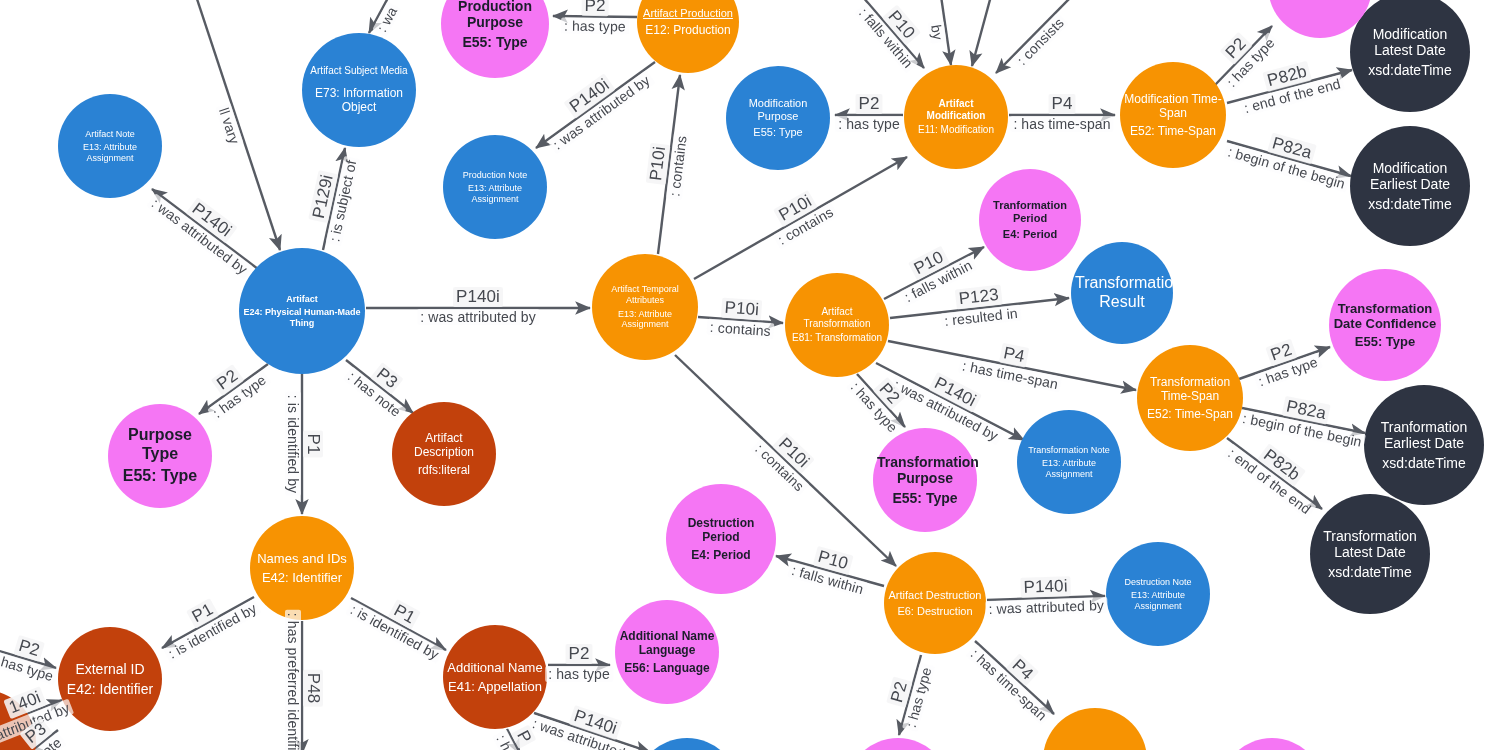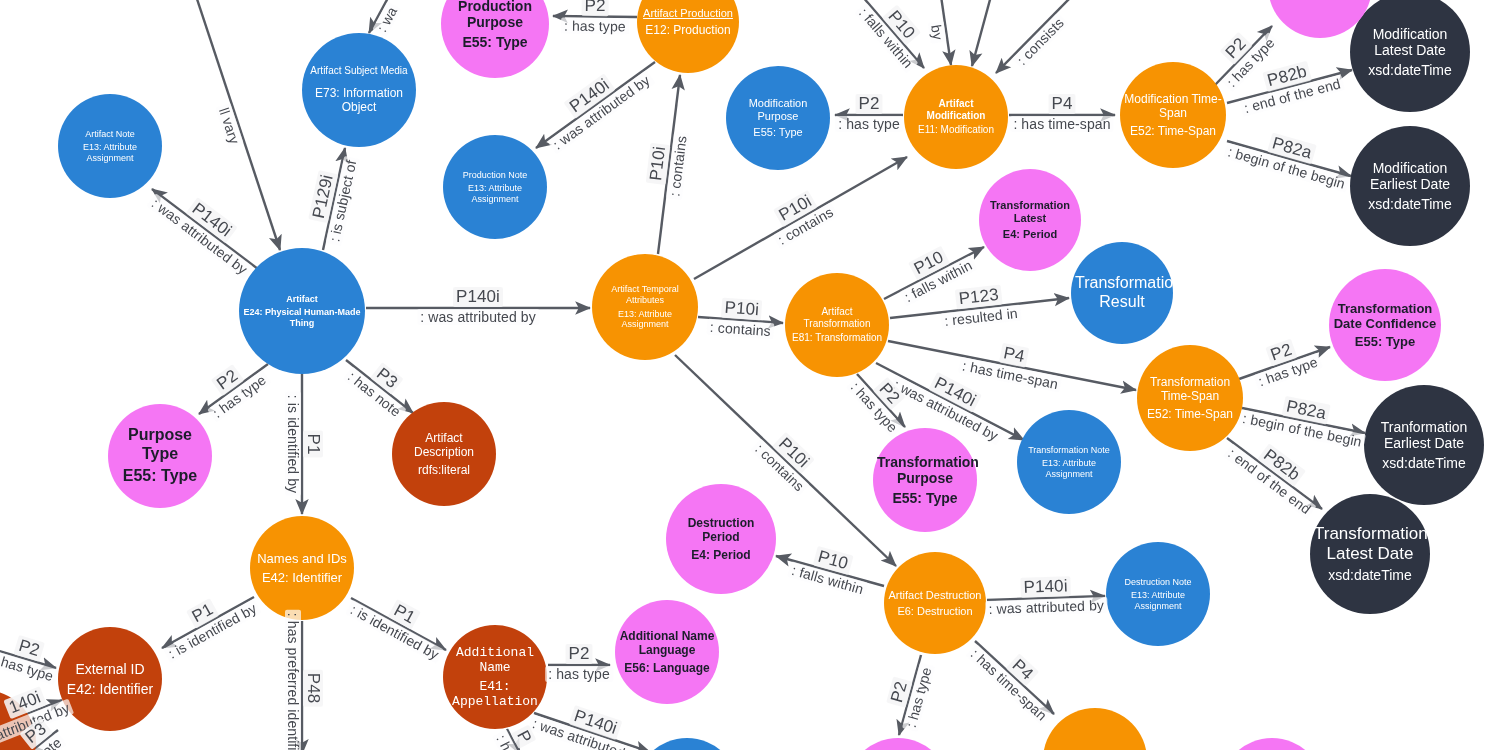--- a/index.html
+++ b/index.html
@@ -192,40 +192,40 @@
       </div>
       <div class="node c-orange" style="left: 592px; top: 254px; width: 106px; height: 106px;">
         <span class="nlabel" style="font-size: 9px;">Artifact Temporal Attributes</span>
         <span class="ncaption" style="font-size: 9px; margin-top: 3px;">E13: Attribute Assignment</span>
       </div>
       <div class="node c-orange" style="left: 785px; top: 273px; width: 104px; height: 104px;">
         <span class="nlabel" style="font-size: 10px;">Artifact Transformation</span>
         <span class="ncaption" style="font-size: 10px; margin-top: 3px;">E81: Transformation</span>
       </div>
       <div class="node c-pink" style="left: 979px; top: 169px; width: 102px; height: 102px;">
-        <span class="nlabel" style="font-size: 11px;">Transformation Latest</span>
+        <span class="nlabel" style="font-size: 11px;">Tranformation Period</span>
         <span class="ncaption" style="font-size: 11px; margin-top: 3px;">E4: Period</span>
       </div>
       <div class="node c-blue" style="left: 1071px; top: 242px; width: 102px; height: 102px;">
         <span class="nlabel" style="font-size: 16px;">Transformation Result</span>
       </div>
       <div class="node c-pink" style="left: 1329px; top: 269px; width: 112px; height: 112px;">
         <span class="nlabel" style="font-size: 13px;">Transformation Date Confidence</span>
         <span class="ncaption" style="font-size: 13px; margin-top: 3px;">E55: Type</span>
       </div>
       <div class="node c-orange" style="left: 1137px; top: 345px; width: 106px; height: 106px;">
         <span class="nlabel" style="font-size: 12px;">Transformation Time-Span</span>
         <span class="ncaption" style="font-size: 12px; margin-top: 3px;">E52: Time-Span</span>
       </div>
       <div class="node c-dark" style="left: 1364px; top: 385px; width: 120px; height: 120px;">
         <span class="nlabel" style="font-size: 14px;">Tranformation Earliest Date</span>
         <span class="ncaption" style="font-size: 14px; margin-top: 3px;">xsd:dateTime</span>
       </div>
       <div class="node c-dark" style="left: 1310px; top: 494px; width: 120px; height: 120px;">
-        <span class="nlabel" style="font-size: 17px; text-align: center;">Transformation Latest Date</span>
+        <span class="nlabel" style="font-size: 14px; text-align: center;">Transformation Latest Date</span>
         <span class="ncaption" style="font-size: 14px; margin-top: 3px;">xsd:dateTime</span>
       </div>
       <div class="node c-pink" style="left: 108px; top: 404px; width: 104px; height: 104px;">
         <span class="nlabel" style="font-size: 16px;">Purpose Type</span>
         <span class="ncaption" style="font-size: 16px; margin-top: 3px;">E55: Type</span>
       </div>
       <div class="node c-grey" style="left: 392px; top: 402px; width: 104px; height: 104px;">
         <span class="nlabel" style="font-size: 12px;">Artifact Description</span>
         <span class="ncaption" style="font-size: 12px; margin-top: 3px;">rdfs:literal</span>
       </div>
@@ -254,21 +254,21 @@
         <span class="ncaption" style="font-size: 9px; margin-top: 3px;">E13: Attribute Assignment</span>
       </div>
       <div class="node c-pink" style="left: 615px; top: 600px; width: 104px; height: 104px;">
         <span class="nlabel" style="font-size: 12px;">Additional Name Language</span>
         <span class="ncaption" style="font-size: 12px; margin-top: 3px;">E56: Language</span>
       </div>
       <div class="node c-grey" style="left: 58px; top: 627px; width: 104px; height: 104px;">
         <span class="nlabel" style="font-size: 14px;">External ID</span>
         <span class="ncaption" style="font-size: 14px; margin-top: 3px;">E42: Identifier</span>
       </div>
-      <div class="node c-grey" style="left: 443px; top: 625px; width: 104px; height: 104px; font-family: Liberation Mono, monospace;">
+      <div class="node c-grey" style="left: 443px; top: 625px; width: 104px; height: 104px;">
         <span class="nlabel" style="font-size: 13px;">Additional Name</span>
         <span class="ncaption" style="font-size: 13px; margin-top: 3px;">E41: Appellation</span>
       </div>
       <div class="node c-orange" style="left: 1043px; top: 708px; width: 104px; height: 104px;"></div>
       <div class="node c-blue" style="left: 635px; top: 738px; width: 104px; height: 104px;"></div>
       <div class="node c-pink" style="left: 846px; top: 738px; width: 104px; height: 104px;"></div>
       <div class="node c-pink" style="left: 1220px; top: 738px; width: 104px; height: 104px;"></div>
       <div class="node c-pink" style="left: 1268px; top: -66px; width: 104px; height: 104px;"></div>
       <div class="node c-grey" style="left: -68px; top: 690px; width: 104px; height: 104px;"></div>
     </div>

